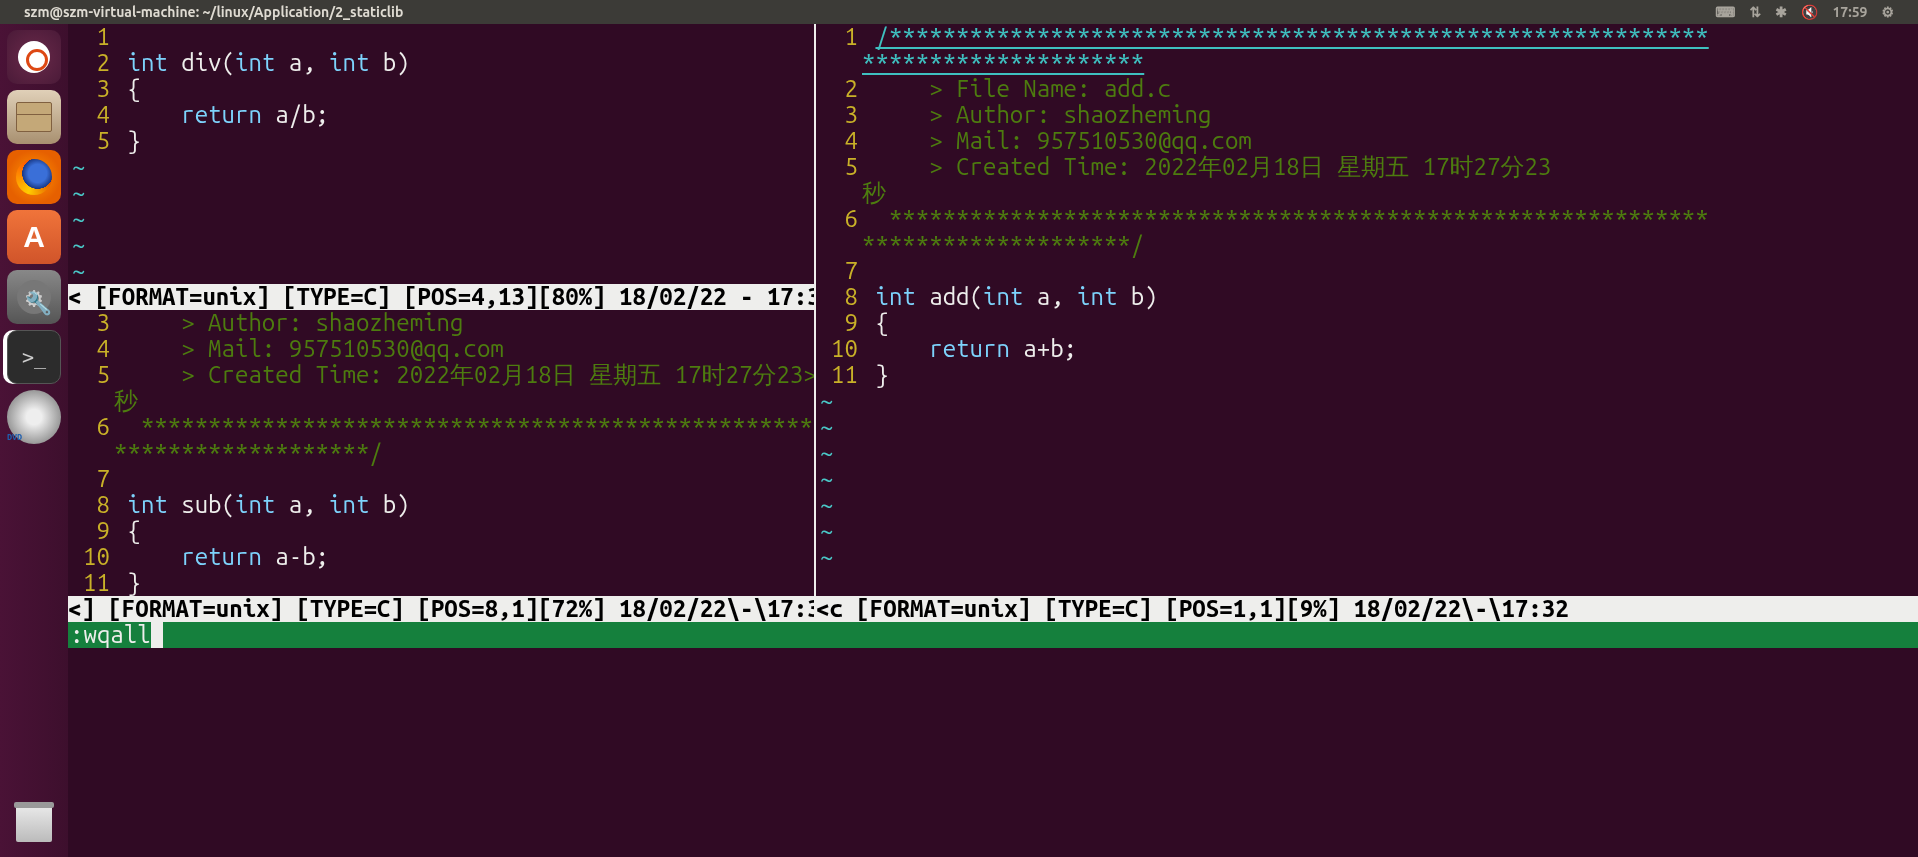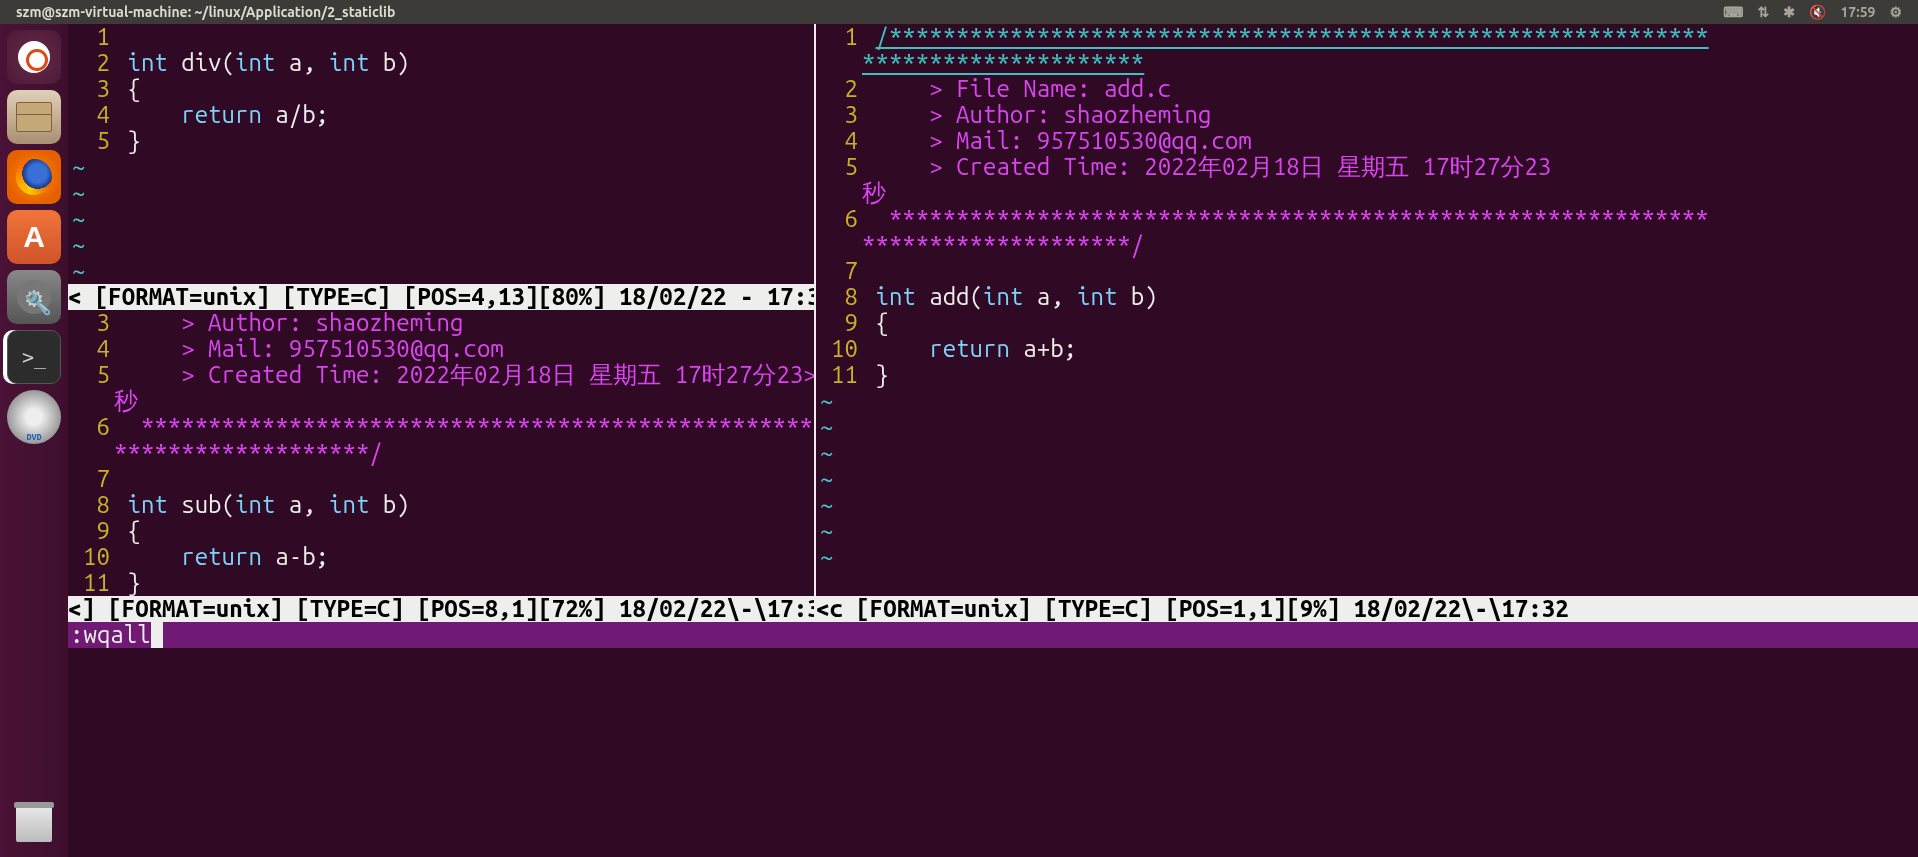--- a/index.html
+++ b/index.html
@@ -15,21 +15,21 @@
 }
 .titlebar {
   height: 24px;
   background: #3c3b37;
   color: #dfdbd2;
   font-family: "Ubuntu", sans-serif;
   font-size: 14px;
   font-weight: bold;
   display: flex;
   align-items: center;
-  padding: 0 16px;
+  padding: 0 24px;
 }
 .titlebar-title { flex: 1; }
 .titlebar-right { display: flex; align-items: center; gap: 14px; color: #a8a49c; }
 .titlebar-right span { font-size: 14px; }
 .desktop { flex: 1; display: flex; }
 .launcher {
   width: 68px;
   background: linear-gradient(to right, #4a1236 0%, #3d0f2d 100%);
   display: flex;
   flex-direction: column;
@@ -69,37 +69,37 @@
 .pane .lines { flex: 1; overflow: hidden; }
 .line { display: flex; white-space: pre; line-height: 26px; }
 .lnum {
   width: 46px;
   text-align: right;
   color: #c9b128;
   padding-right: 4px;
 }
 .code { flex: 1; color: #eeeeec; overflow: hidden; }
 .code .kw { color: #7dd3fc; }
-.code .cm { color: #d946ef; }
+.code .cm { color: #4d7c0f; }
 .code .cm-u { color: #3fc0c0; text-decoration: underline; }
 .tilde { color: #4ac7c7; padding-left: 4px; }
 .statusbar {
   background: #eeeeec;
   color: #000;
   font-weight: bold;
   white-space: pre;
   line-height: 26px;
   height: 26px;
   overflow: hidden;
 }
 .bottom-status { display: flex; }
 .bottom-status .left-status { width: 748px; border-right: 2px solid #eeeeec; }
 .bottom-status .right-status { flex: 1; }
 .cmdline {
-  background: #701a75;
+  background: #15803d;
   color: #eeeeec;
   line-height: 26px;
   padding-left: 2px;
   white-space: pre;
 }
 .cmd-cursor {
   background: #eeeeec;
   color: #300a24;
   display: inline-block;
   width: 12px;
@@ -113,21 +113,21 @@
   border: 3px solid #dd4814; border-radius: 50%;
 }
 .drawer-icon { width: 36px; height: 30px; background: #c4a878; border: 1px solid #806040; border-radius: 2px; position: relative; }
 .drawer-icon::before { content:""; position:absolute; top:40%; left:0; right:0; height:1px; background:#806040; }
 .firefox-icon { width:36px; height:36px; border-radius:50%; background: radial-gradient(circle at 60% 40%, #3a6fd8 30%, #1a3a88 50%, transparent 51%), conic-gradient(from 200deg, #ffcc00, #ff6600, #dd3300, #ffcc00); }
 .software-icon { color:#fff; font-weight:bold; font-size:30px; font-family:sans-serif; }
 .gear-icon { width:34px; height:34px; border-radius:50%; background:#777; position:relative; display:flex; align-items:center; justify-content:center; }
 .gear-icon::before { content:"⚙"; color:#ccc; font-size:28px; }
 .wrench-icon { position:absolute; color:#d08050; font-size:22px; right:-2px; bottom:-2px; }
 .term-icon { color:#ccc; font-family:monospace; font-size:20px; }
-.disc-label { font-size:9px; font-weight:bold; color:#2060b0; position:absolute; bottom:2px; width:100%; text-align:center; }
+.disc-label { font-size:9px; font-weight:bold; color:#2060b0; position:absolute; bottom:2px; width:100%; }
 .trash-icon { width:36px; height:40px; background: linear-gradient(#eee,#bbb); border-radius:4px 4px 2px 2px; position:relative; }
 .trash-icon::before { content:""; position:absolute; top:0; left:-2px; right:-2px; height:6px; background:#999; border-radius:2px; }
 </style>
 </head>
 <body>
 
 <div class="titlebar">
   <span class="titlebar-title">szm@szm-virtual-machine: ~/linux/Application/2_staticlib</span>
   <div class="titlebar-right">
     <span>⌨</span>

